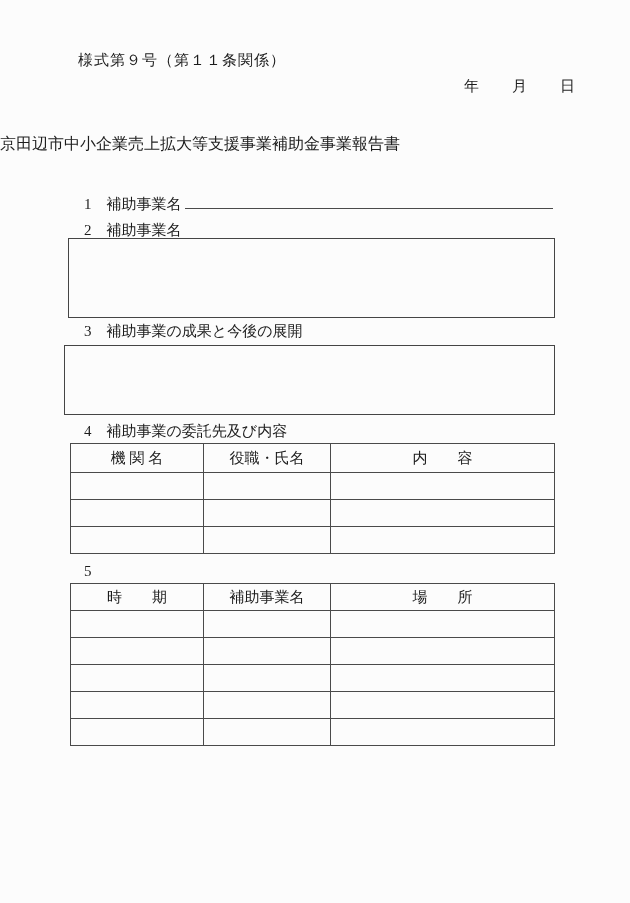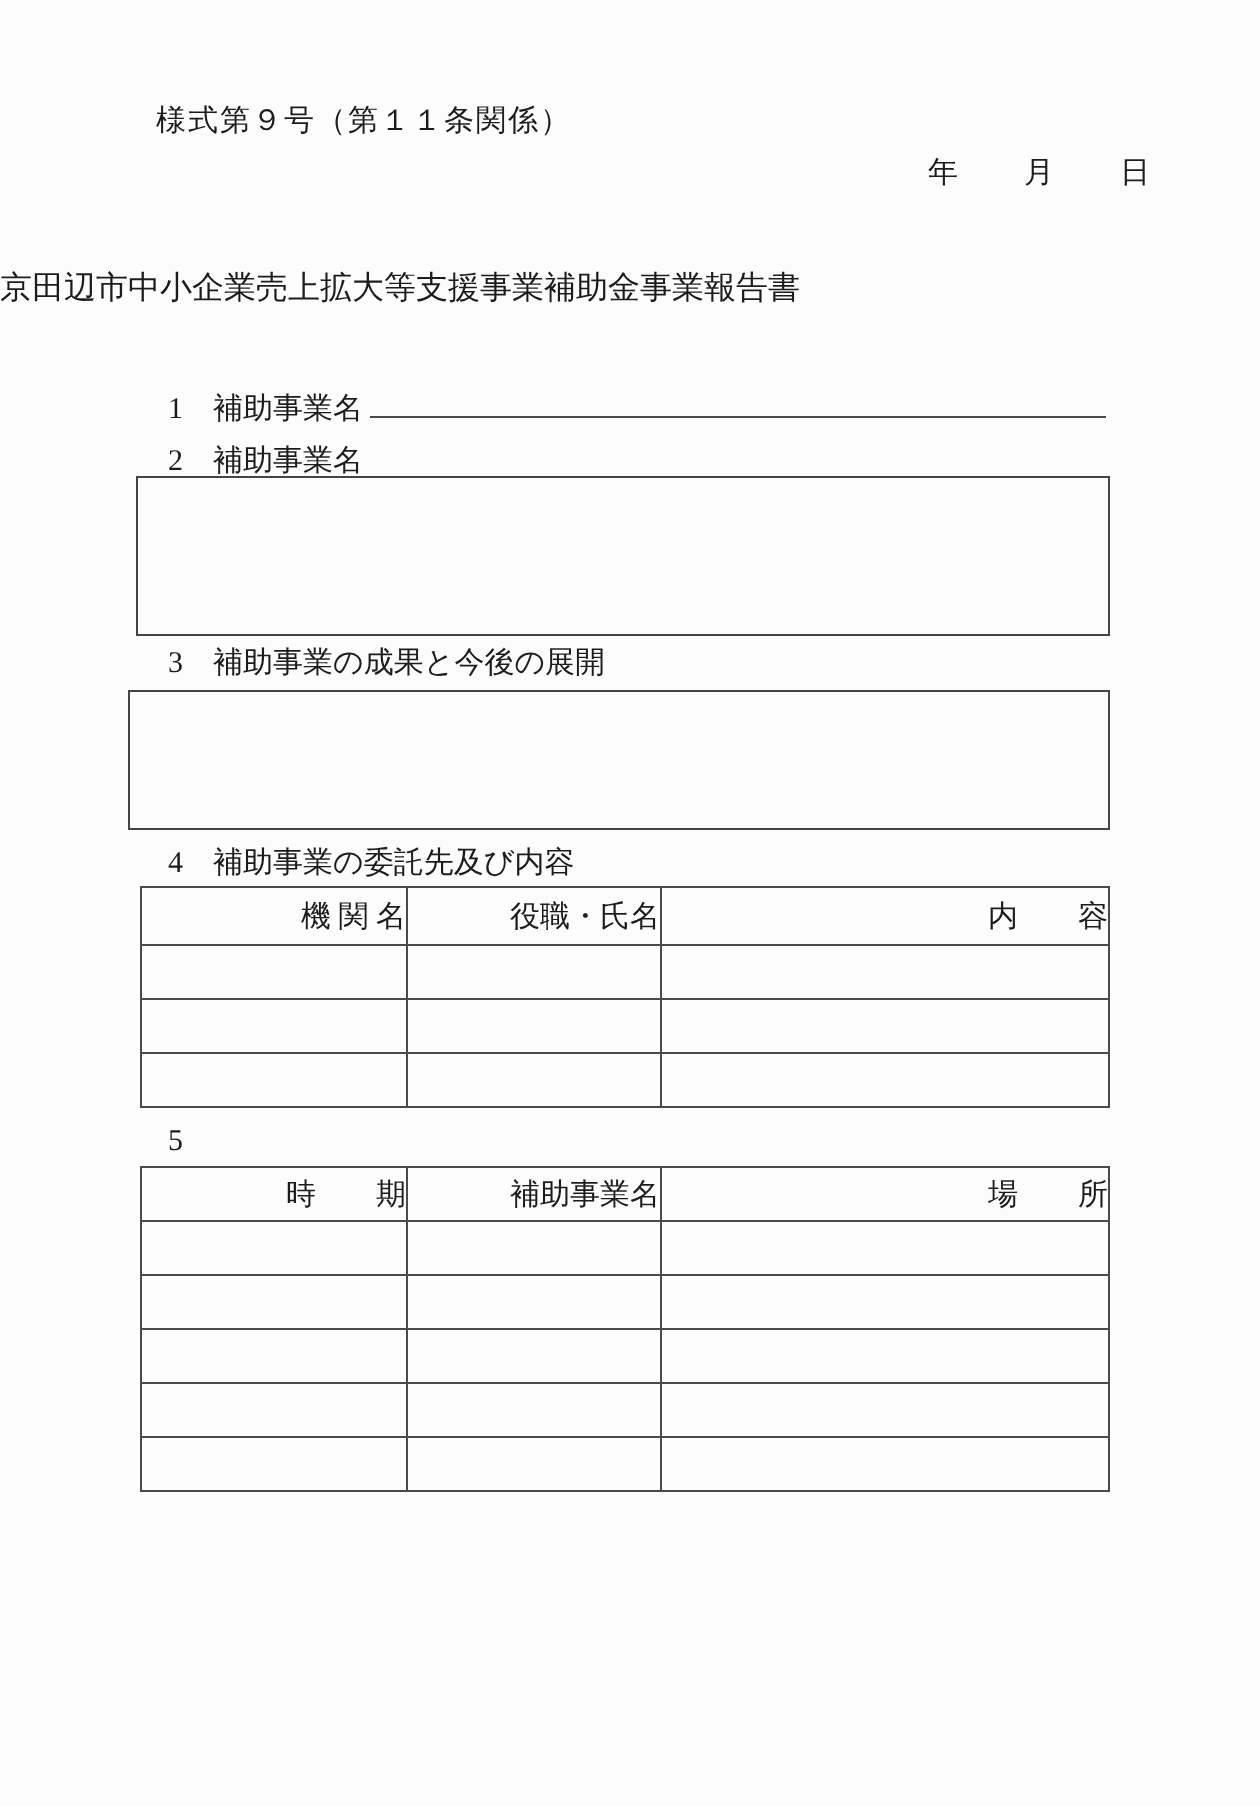--- a/index.html
+++ b/index.html
@@ -74,21 +74,21 @@
     border-collapse: collapse;
     table-layout: fixed;
     background: #fcfcfc;
   }
   table.form-table th,
   table.form-table td {
     border: 1px solid #4a4a4a;
     font-weight: normal;
     font-size: 15px;
     padding: 0;
-    text-align: right;
+    text-align: center;
     vertical-align: middle;
     white-space: pre;
     overflow: hidden;
   }
   .tbl-entrust { left: 70px; top: 443px; width: 484px; }
   .tbl-entrust thead tr { height: 29px; }
   .tbl-entrust tbody tr { height: 27px; }
   .tbl-schedule { left: 70px; top: 583px; width: 484px; }
   .tbl-schedule thead tr { height: 27px; }
   .tbl-schedule tbody tr { height: 27px; }

